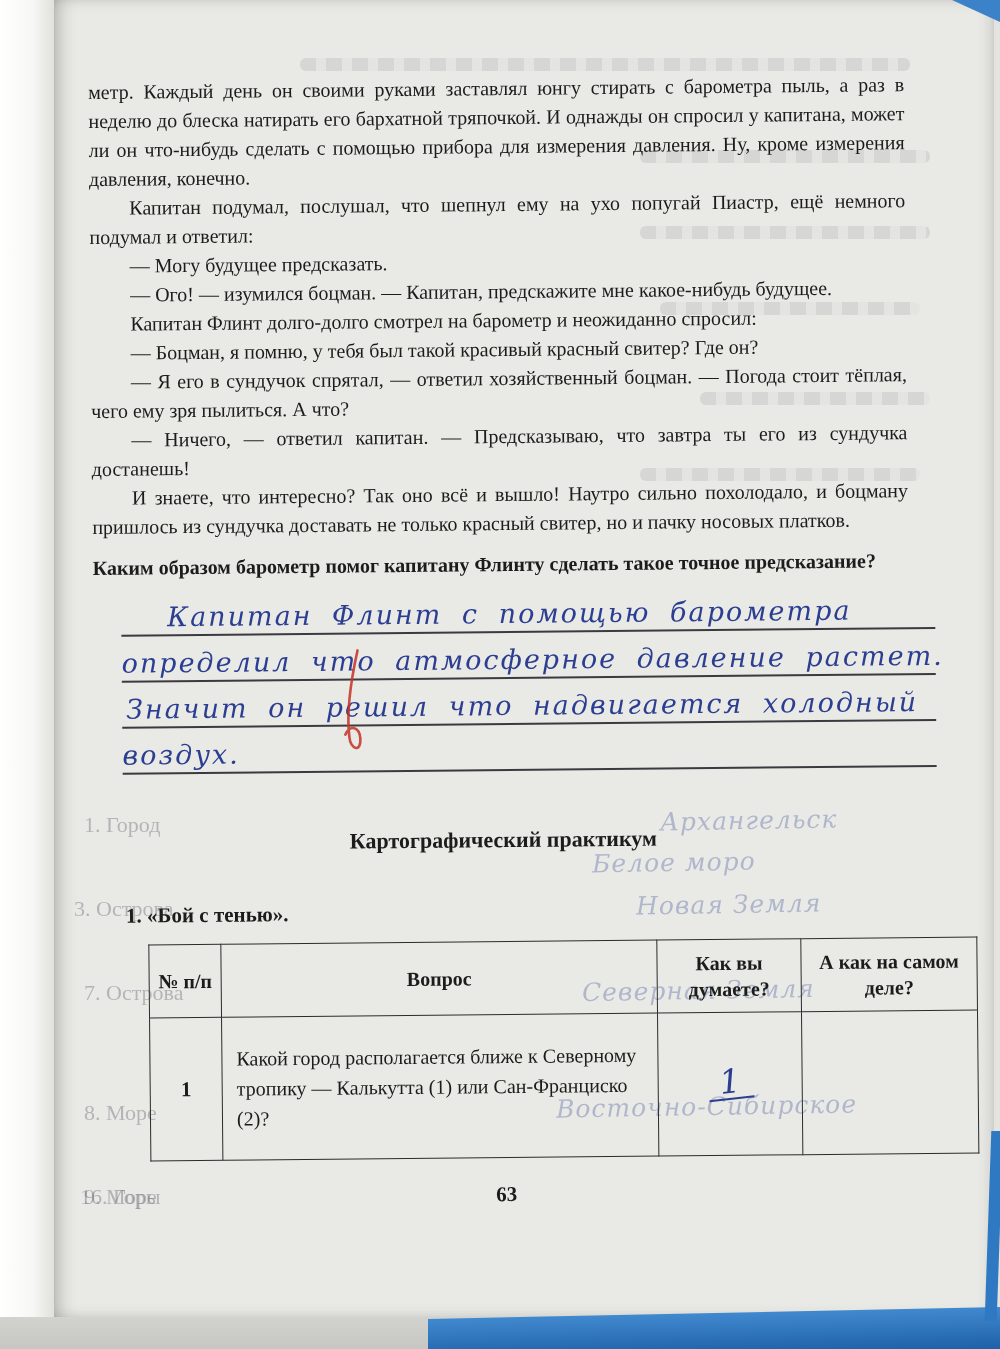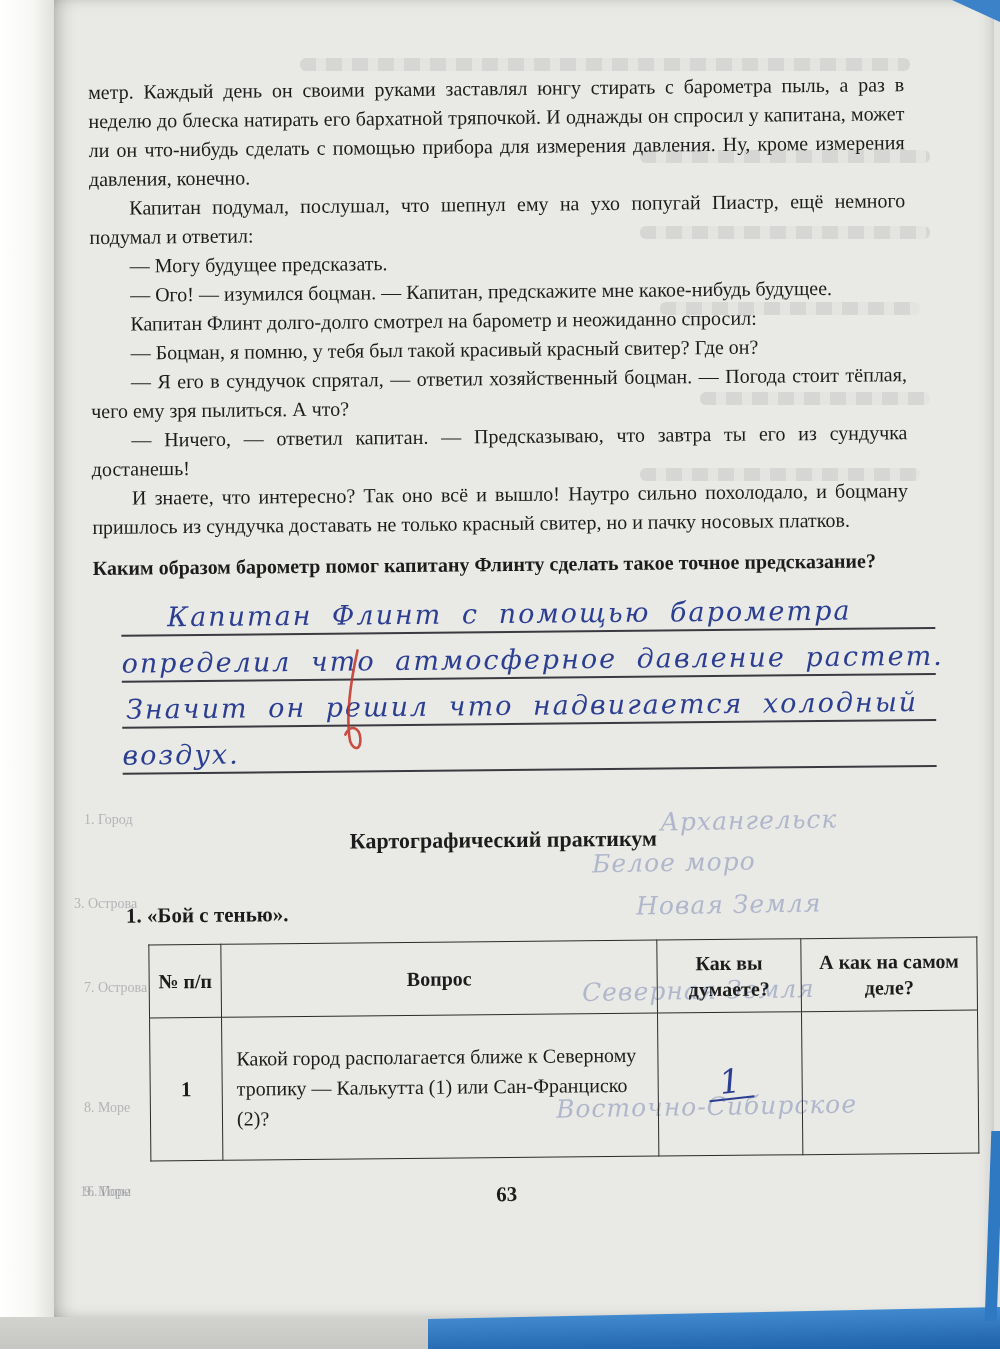--- a/index.html
+++ b/index.html
@@ -43,21 +43,21 @@
     clip-path:polygon(0 0,100% 0,100% 100%);
   }
   
   .ghost-streak {
     position:absolute; height:13px; border-radius:6px;
     background:repeating-linear-gradient(90deg, rgba(120,122,130,0.16) 0 16px, rgba(120,122,130,0.04) 16px 26px);
     filter:blur(0.7px);
   }
   .bleed-label {
     position:absolute; color:rgba(90,95,108,0.38);
-    font-size:14px; font-family:"Liberation Serif", serif;
+    font-size:22px; font-family:"Liberation Serif", serif;
     white-space:nowrap;
   }
   .bleed-hand {
     position:absolute; color:rgba(66,88,158,0.34);
     font-family:"DejaVu Serif", serif; font-style:italic;
     font-size:25px; letter-spacing:1px; white-space:nowrap;
     transform:rotate(-1deg);
   }
   
   .content {

